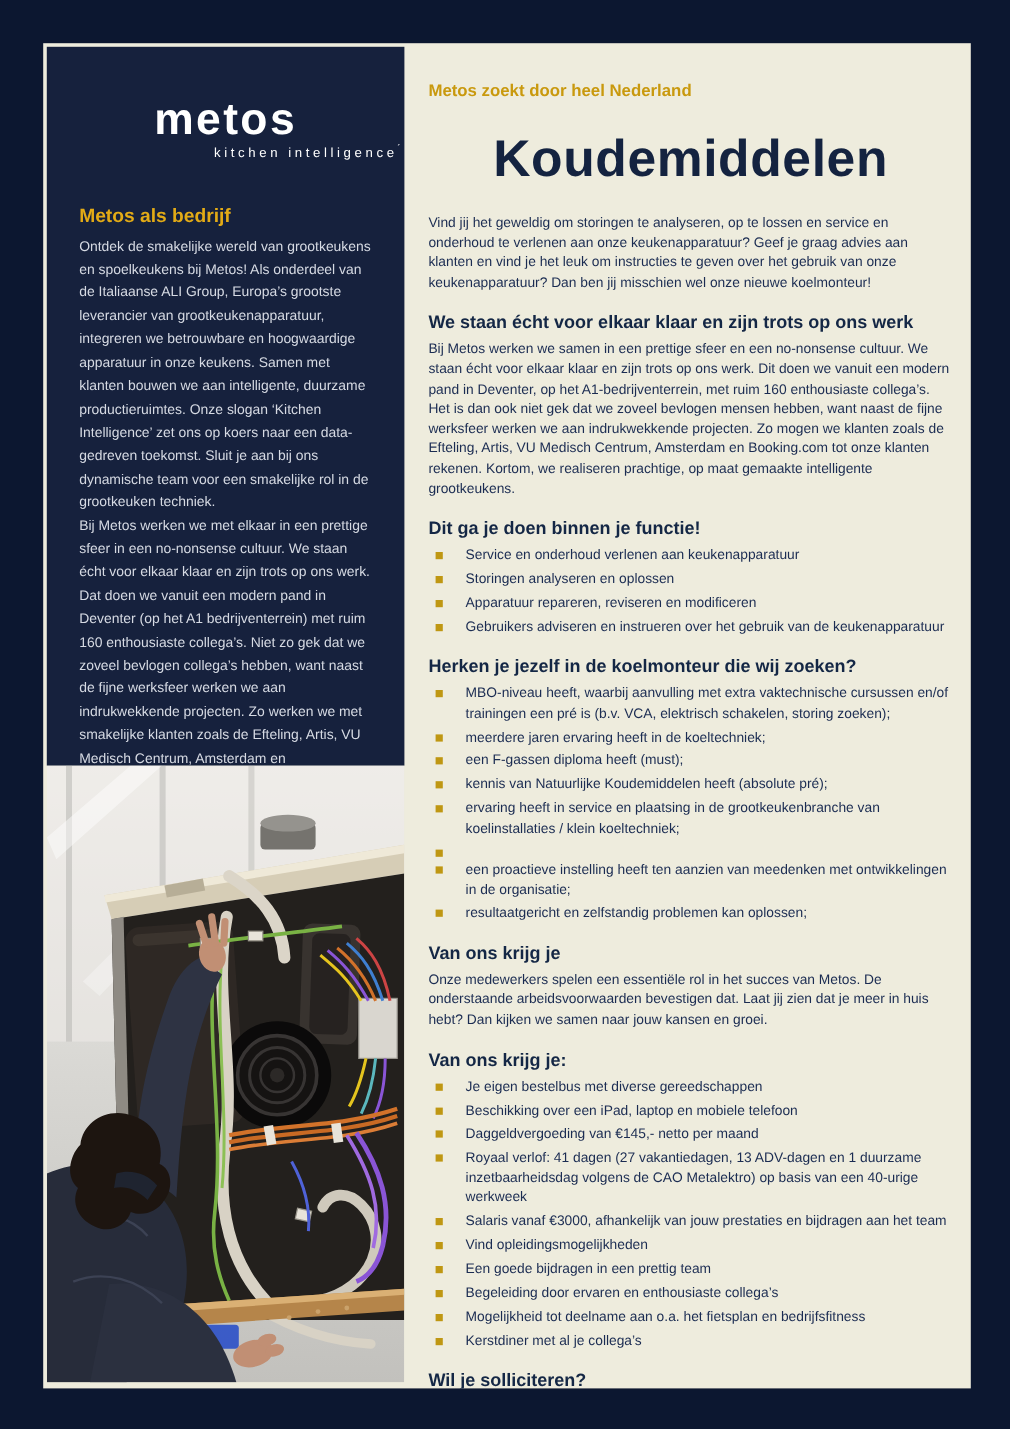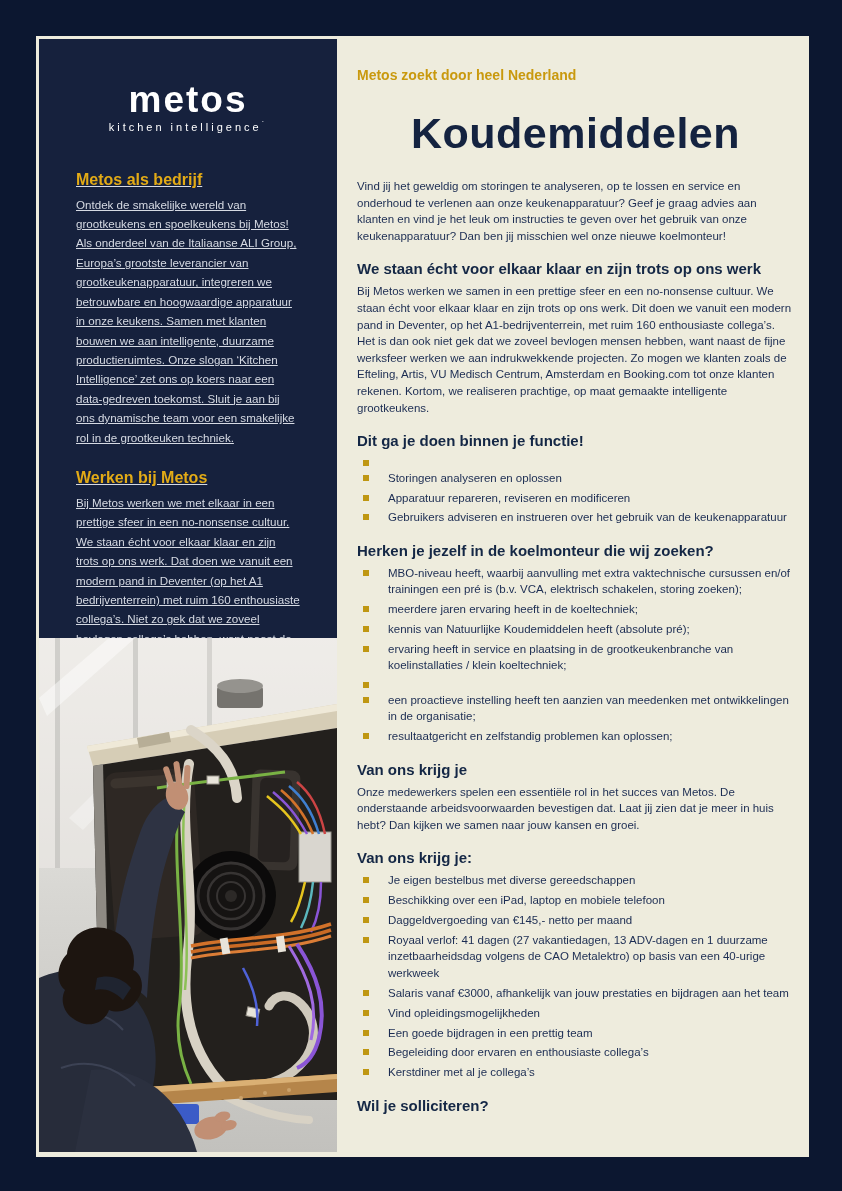--- a/index.html
+++ b/index.html
@@ -6,23 +6,23 @@
   .canvas{position:relative;width:842px;height:1191px;background:#0c1730;
           font-family:"Liberation Sans",sans-serif;overflow:hidden;}
   .page{position:absolute;left:36px;top:36px;width:773px;height:1121px;
         background:#eeecdd;overflow:hidden;}
 
   
   .sidebar{position:absolute;left:3px;top:3px;width:298px;height:599px;
            background:#16213d;color:#d6dae3;}
   .logo{margin:44px auto 0;text-align:center;color:#ffffff;}
   .logo-word{font-size:37px;font-weight:800;letter-spacing:2px;line-height:34px;}
-  .logo-tagline{font-size:11px;letter-spacing:3px;margin-top:2px;white-space:nowrap;}
+  .logo-tagline{font-size:11px;letter-spacing:3px;margin-top:2px;white-space:nowrap;text-align:right;}
   .logo-mark{font-size:8px;vertical-align:super;}
-  .sb-body-wrap{padding:0 37px;text-decoration:underline;}
+  .sb-body-wrap{padding:0 27px;}
   .sb-h{color:#e3ab16;font-size:16px;font-weight:bold;margin:38px 0 6px;}
   .sb-h.second{margin-top:22px;}
   .sb-p{font-size:11.6px;line-height:19.4px;margin:0;color:#d6dae3;}
 
   
   .photo{position:absolute;left:3px;top:602px;width:298px;height:514px;overflow:hidden;}
   .photo svg{display:block;}
 
   
   .main{position:absolute;left:321px;top:0;width:437px;color:#1b2c52;}
@@ -43,21 +43,20 @@
   <div class="page">
 
     <div class="sidebar">
       <div class="logo">
         <div class="logo-word">metos</div>
         <div class="logo-tagline"><span>kitchen intelligence</span><span class="logo-mark">´</span></div>
       </div>
       <div class="sb-body-wrap">
         <div class="sb-h">Metos als bedrijf</div>
         <p class="sb-p">Ontdek de smakelijke wereld van grootkeukens en spoelkeukens bij Metos! Als onderdeel van de Italiaanse ALI Group, Europa’s grootste leverancier van grootkeukenapparatuur, integreren we betrouwbare en hoogwaardige apparatuur in onze keukens. Samen met klanten bouwen we aan intelligente, duurzame productieruimtes. Onze slogan ‘Kitchen Intelligence’ zet ons op koers naar een data-gedreven toekomst. Sluit je aan bij ons dynamische team voor een smakelijke rol in de grootkeuken techniek.</p>
-        <div class="sb-h second">Werken bij Metos</div>
         <p class="sb-p">Bij Metos werken we met elkaar in een prettige sfeer in een no-nonsense cultuur. We staan écht voor elkaar klaar en zijn trots op ons werk. Dat doen we vanuit een modern pand in Deventer (op het A1 bedrijventerrein) met ruim 160 enthousiaste collega’s. Niet zo gek dat we zoveel bevlogen collega’s hebben, want naast de fijne werksfeer werken we aan indrukwekkende projecten. Zo werken we met smakelijke klanten zoals de Efteling, Artis, VU Medisch Centrum, Amsterdam en Booking.com. Kortom, we leveren prachtige, op maat gemaakte intelligente grootkeukens.</p>
       </div>
     </div>
 
     <div class="photo">
       <svg width="298" height="514" viewBox="0 0 298 514">
         <defs>
           <linearGradient id="pbg" x1="0" y1="0" x2="0" y2="1">
             <stop offset="0" stop-color="#f2f1ed"></stop>
               <stop offset="0.5" stop-color="#d8d7d3"></stop>
@@ -167,20 +166,21 @@
       <div class="kicker">Metos zoekt door heel Nederland</div>
       <div class="title">Koudemiddelen</div>
       <p class="para">Vind jij het geweldig om storingen te analyseren, op te lossen en service en onderhoud te verlenen aan onze keukenapparatuur? Geef je graag advies aan klanten en vind je het leuk om instructies te geven over het gebruik van onze keukenapparatuur? Dan ben jij misschien wel onze nieuwe koelmonteur!</p>
       <div id="main-sections">
           <div class="h2">We staan écht voor elkaar klaar en zijn trots op ons werk</div>
           <p class="para">Bij Metos werken we samen in een prettige sfeer en een no-nonsense cultuur. We staan écht voor elkaar klaar en zijn trots op ons werk. Dit doen we vanuit een modern pand in Deventer, op het A1-bedrijventerrein, met ruim 160 enthousiaste collega’s. Het is dan ook niet gek dat we zoveel bevlogen mensen hebben, want naast de fijne werksfeer werken we aan indrukwekkende projecten. Zo mogen we klanten zoals de Efteling, Artis, VU Medisch Centrum, Amsterdam en Booking.com tot onze klanten rekenen. Kortom, we realiseren prachtige, op maat gemaakte intelligente grootkeukens.</p>
           <div class="h2">Dit ga je doen binnen je functie!</div>
           <ul class="blist">
             <li>
               <span class="bullet"></span>
+              <span>Service en onderhoud verlenen aan keukenapparatuur</span>
             </li>
             <li>
               <span class="bullet"></span>
               <span>Storingen analyseren en oplossen</span>
             </li>
             <li>
               <span class="bullet"></span>
               <span>Apparatuur repareren, reviseren en modificeren</span>
             </li>
             <li>
@@ -190,20 +190,24 @@
           </ul>
           <div class="h2">Herken je jezelf in de koelmonteur die wij zoeken?</div>
           <ul class="blist">
             <li>
               <span class="bullet"></span>
               <span>MBO-niveau heeft, waarbij aanvulling met extra vaktechnische cursussen en/of trainingen een pré is (b.v. VCA, elektrisch schakelen, storing zoeken);</span>
             </li>
             <li>
               <span class="bullet"></span>
               <span>meerdere jaren ervaring heeft in de koeltechniek;</span>
+            </li>
+            <li>
+              <span class="bullet"></span>
+              <span>een F-gassen diploma heeft (must);</span>
             </li>
             <li>
               <span class="bullet"></span>
               <span>kennis van Natuurlijke Koudemiddelen heeft (absolute pré);</span>
             </li>
             <li>
               <span class="bullet"></span>
               <span>ervaring heeft in service en plaatsing in de grootkeukenbranche van koelinstallaties / klein koeltechniek;</span>
             </li>
             <li>
@@ -249,20 +253,24 @@
             <li>
               <span class="bullet"></span>
               <span>Een goede bijdragen in een prettig team</span>
             </li>
             <li>
               <span class="bullet"></span>
               <span>Begeleiding door ervaren en enthousiaste collega’s</span>
             </li>
             <li>
               <span class="bullet"></span>
+              <span>Mogelijkheid tot deelname aan o.a. het fietsplan en bedrijfsfitness</span>
+            </li>
+            <li>
+              <span class="bullet"></span>
               <span>Kerstdiner met al je collega’s</span>
             </li>
           </ul>
           <div class="h2">Wil je solliciteren?</div>
         </div>
     </div>
 
   </div>
 </div>
 

